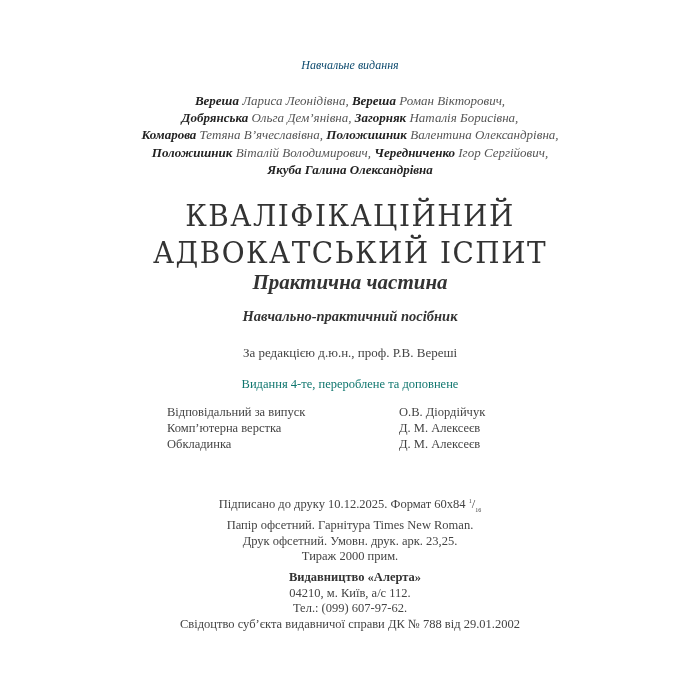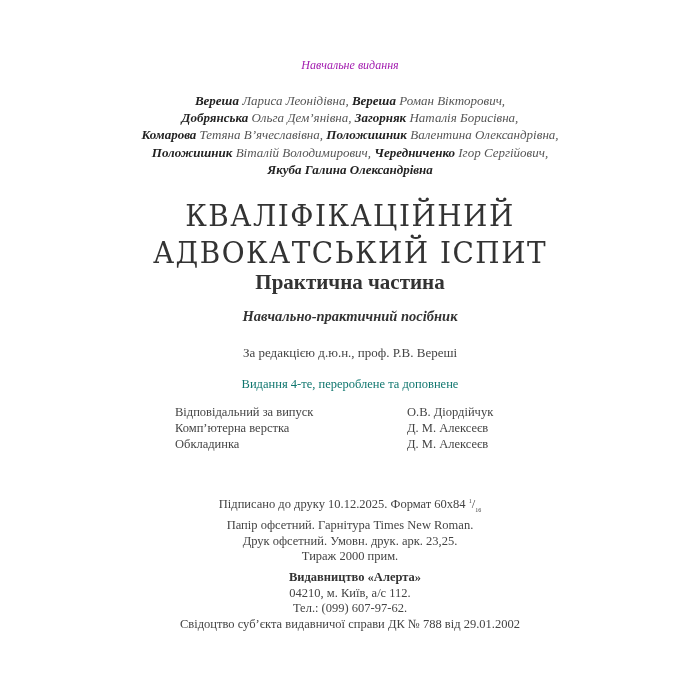--- a/index.html
+++ b/index.html
@@ -3,32 +3,32 @@
   <meta charset="utf-8">
   <style>
     html, body { margin: 0; padding: 0; }
     body {
       width: 700px; height: 700px; background: #ffffff;
       position: relative; overflow: hidden;
       font-family: "Liberation Serif", "DejaVu Serif", serif;
       color: #333333;
     }
     .abs { position: absolute; left: 0; width: 700px; text-align: center; white-space: nowrap; }
-    .series { top: 58px; font-style: italic; font-size: 12px; color: #a21caf; }
+    .series { top: 58px; font-style: italic; font-size: 12px; color: #0c4a6e; }
     .authors { top: 92px; font-size: 13px; line-height: 17.2px; font-style: italic; color: #555; }
     .authors b { font-weight: bold; color: #222; }
     .authors .line { display: block; }
     .title { top: 197px; font-size: 30px; line-height: 37px; letter-spacing: 1.6px; color: #333; font-family: "DejaVu Serif", "Liberation Serif", serif; font-weight: normal; transform: scaleX(0.93); }
-    .subtitle { top: 270px; font-size: 21px; font-weight: bold; color: #333; }
+    .subtitle { top: 270px; font-size: 21px; font-style: italic; font-weight: bold; color: #333; }
     .kind { top: 308px; font-size: 14.5px; font-style: italic; font-weight: bold; color: #333; }
     .editor { top: 345px; font-size: 13px; color: #444; }
     .edition { top: 377px; font-size: 12.5px; color: #0f766e; }
     .credits { position: absolute; top: 404px; left: 167px; width: 380px; font-size: 12.5px; line-height: 16px; color: #444; }
     .credit-row { display: flex; }
-    .credit-role { width: 232px; margin-left: 8px; }
+    .credit-role { width: 232px; }
     .imprint { top: 494px; font-size: 12.5px; line-height: 15.6px; color: #444; }
     .imprint .line { display: block; }
     .imprint sup { font-size: 6px; vertical-align: 5px; }
     .imprint sub { font-size: 6px; }
     .publisher { top: 570px; font-size: 12.5px; line-height: 15.6px; color: #444; }
     .publisher .line { display: block; }
     .publisher .name { font-weight: bold; color: #333; margin-left: 10px; }
   </style>
 </head>
 <body>

